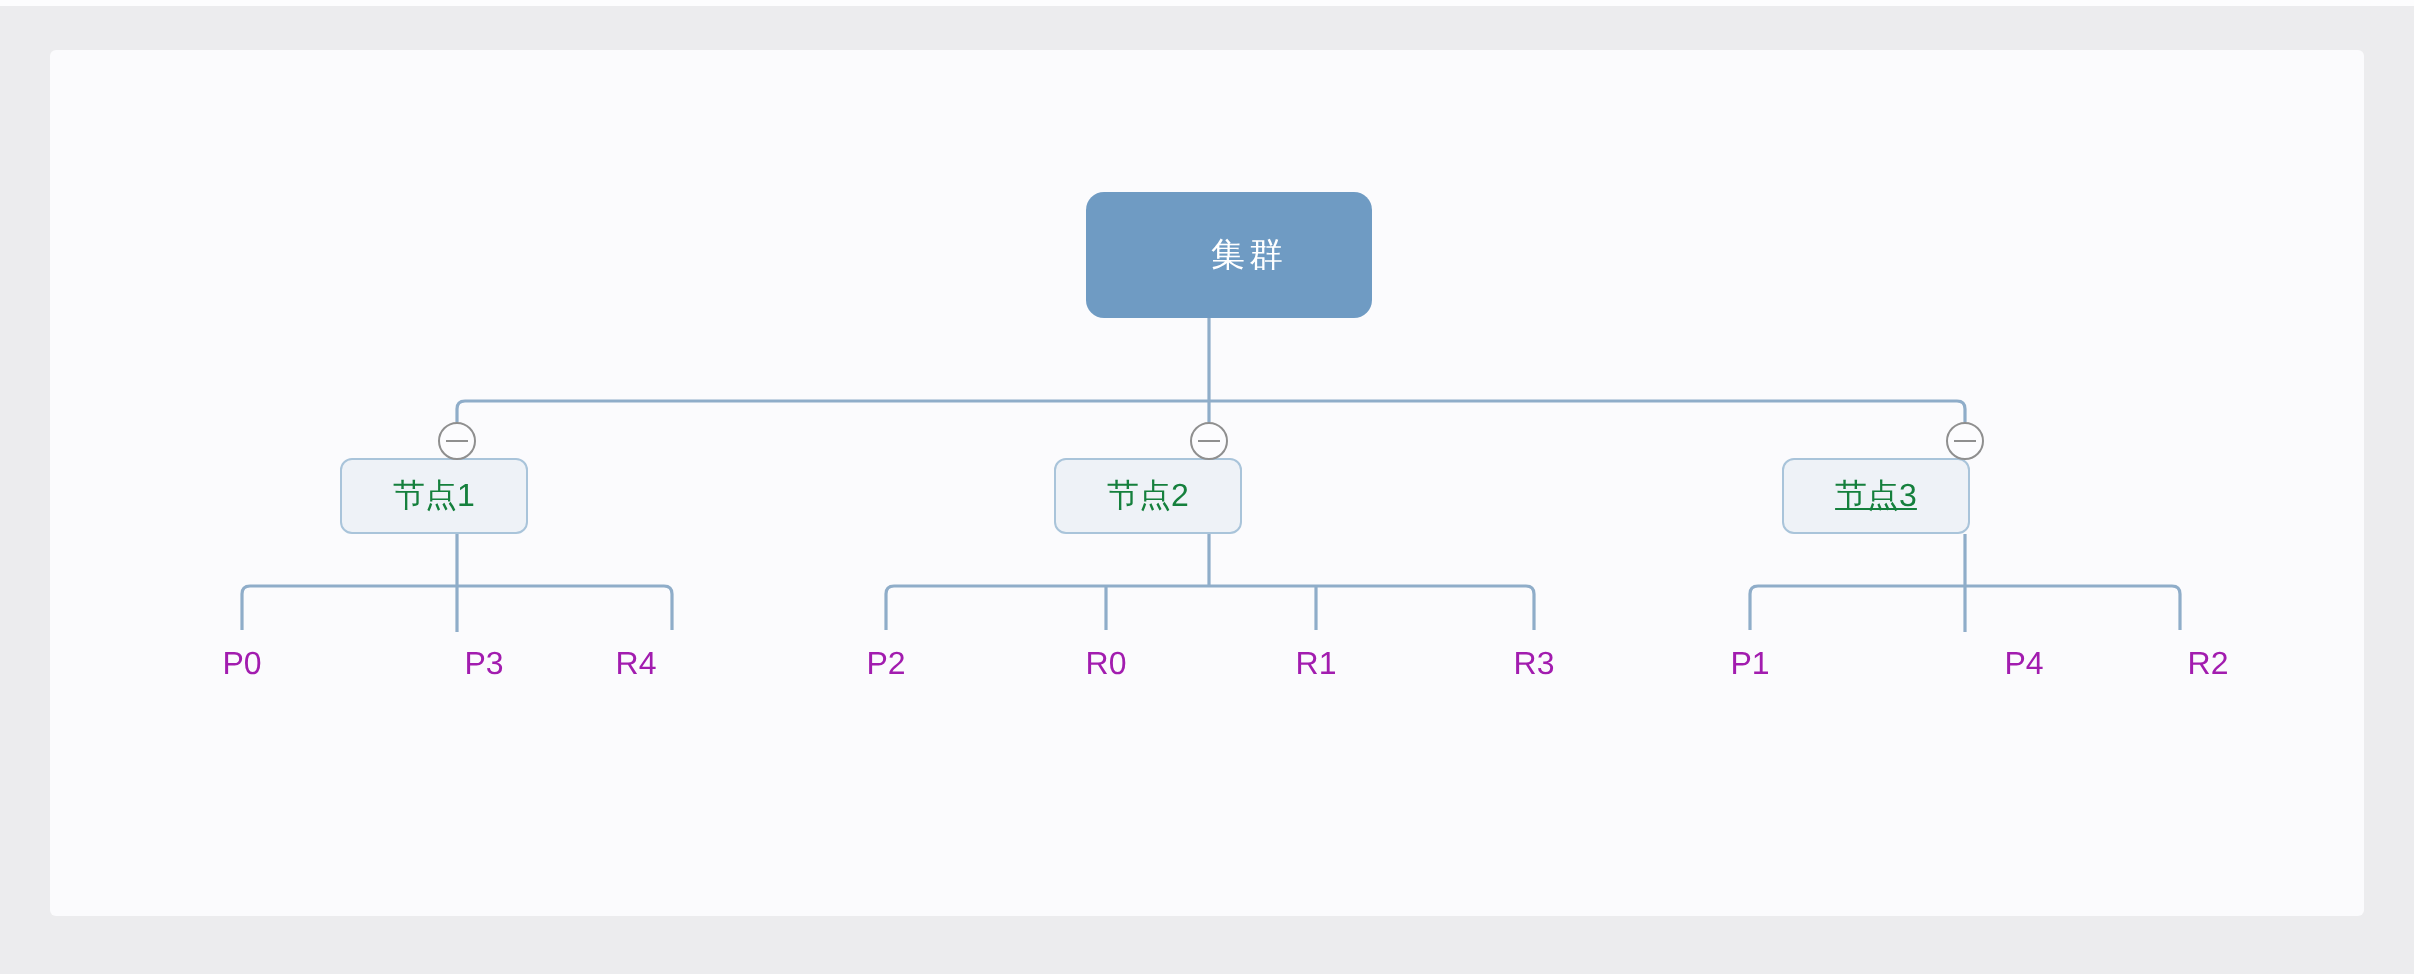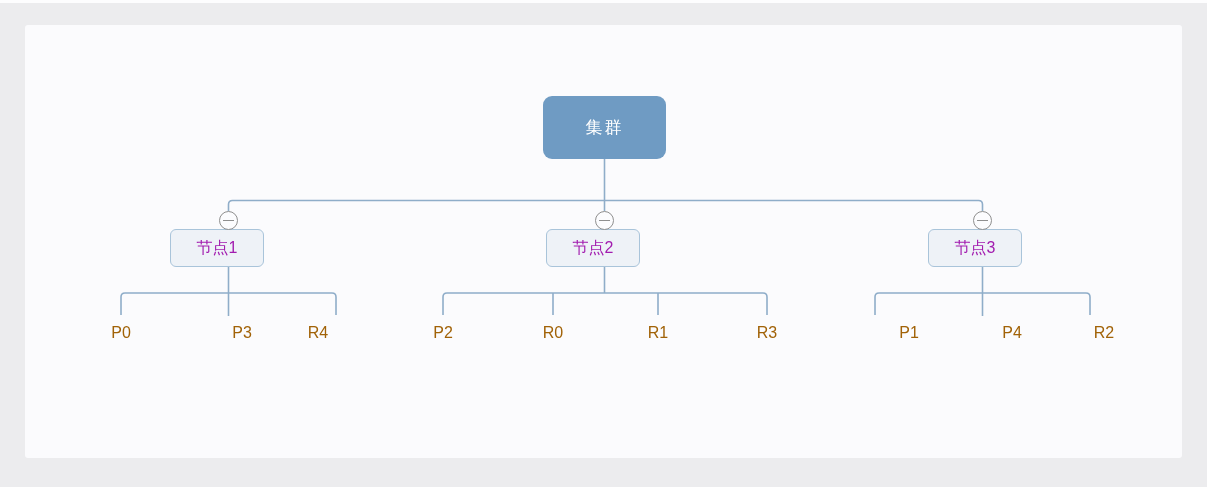--- a/index.html
+++ b/index.html
@@ -41,39 +41,40 @@
     width: 123px; height: 63px;
     background: #6f9bc3;
     border-radius: 9px;
     color: #ffffff;
     font-size: 17px;
     letter-spacing: 2px;
     display: flex;
     align-items: center;
     justify-content: center;
     cursor: pointer;
+    padding-left: 20px;
   }
   .node-box {
     position: absolute;
     top: 204px;
     width: 94px; height: 38px;
     box-sizing: border-box;
     background: #eef2f7;
     border: 1px solid #a9c4da;
     border-radius: 6px;
-    color: #a21caf;
+    color: #15803d;
     font-size: 16px;
     display: flex;
     align-items: center;
     justify-content: center;
     cursor: pointer;
   }
   .node-box.n1 { left: 145px; }
-  .node-box.n2 { left: 521px; }
-  .node-box.n3 { left: 903px; }
+  .node-box.n2 { left: 502px; }
+  .node-box.n3 { left: 866px; text-decoration: underline; }
   .collapse-icon {
     position: absolute;
     top: 186px;
     width: 19px; height: 19px;
     box-sizing: border-box;
     background: #fcfcfe;
     border: 1.5px solid #8f8f8f;
     border-radius: 50%;
     display: flex;
     align-items: center;
@@ -87,21 +88,21 @@
   .minus-bar {
     width: 11px; height: 1.5px;
     background: #8f8f8f;
   }
   .leaf {
     position: absolute;
     top: 298px;
     width: 64px; height: 20px;
     margin-left: -32px;
     text-align: center;
-    color: #a16207;
+    color: #a21caf;
     font-size: 16px;
     line-height: 20px;
   }
 </style>
 </head>
 <body>
 
 <div class="top-strip"></div>
 
 <div class="card">
@@ -139,17 +140,17 @@
 
   <span class="leaf" style="left:96px">P0</span>
   <span class="leaf" style="left:217px">P3</span>
   <span class="leaf" style="left:293px">R4</span>
 
   <span class="leaf" style="left:418px">P2</span>
   <span class="leaf" style="left:528px">R0</span>
   <span class="leaf" style="left:633px">R1</span>
   <span class="leaf" style="left:742px">R3</span>
 
-  <span class="leaf" style="left:884px">P1</span>
+  <span class="leaf" style="left:850px">P1</span>
   <span class="leaf" style="left:987px">P4</span>
   <span class="leaf" style="left:1079px">R2</span>
 
 </div>
 
 </body></html>

